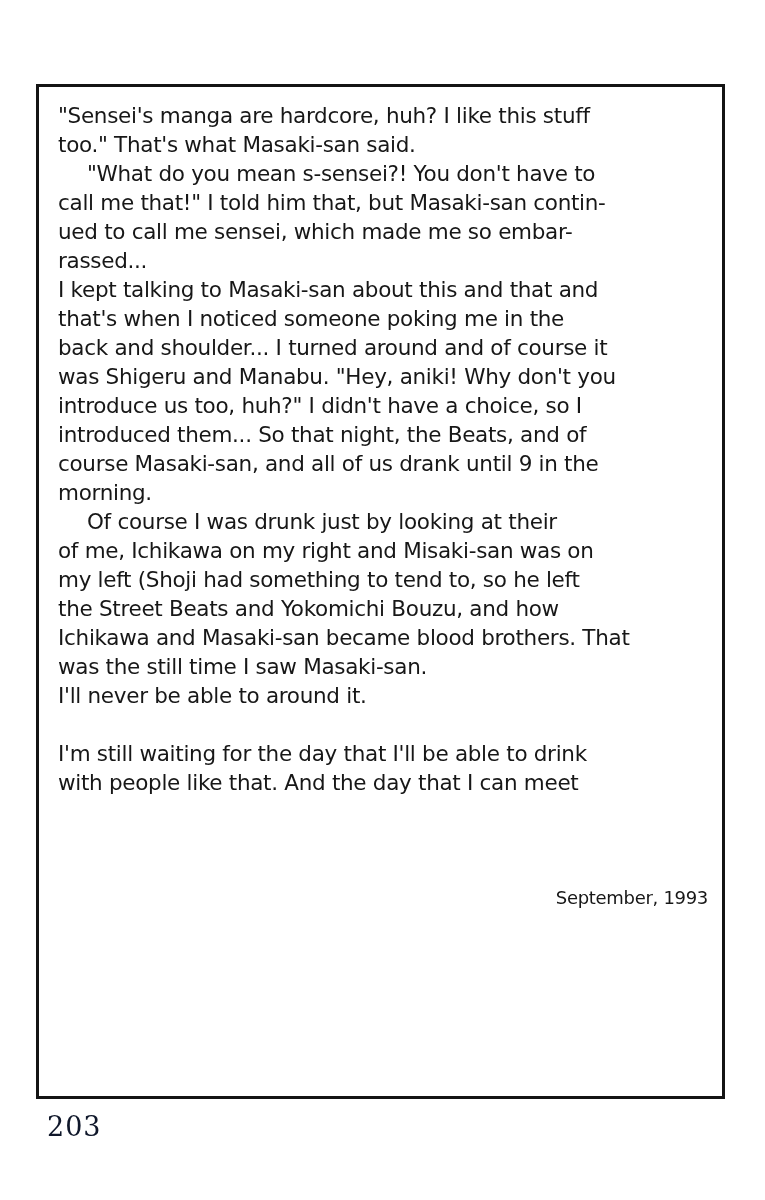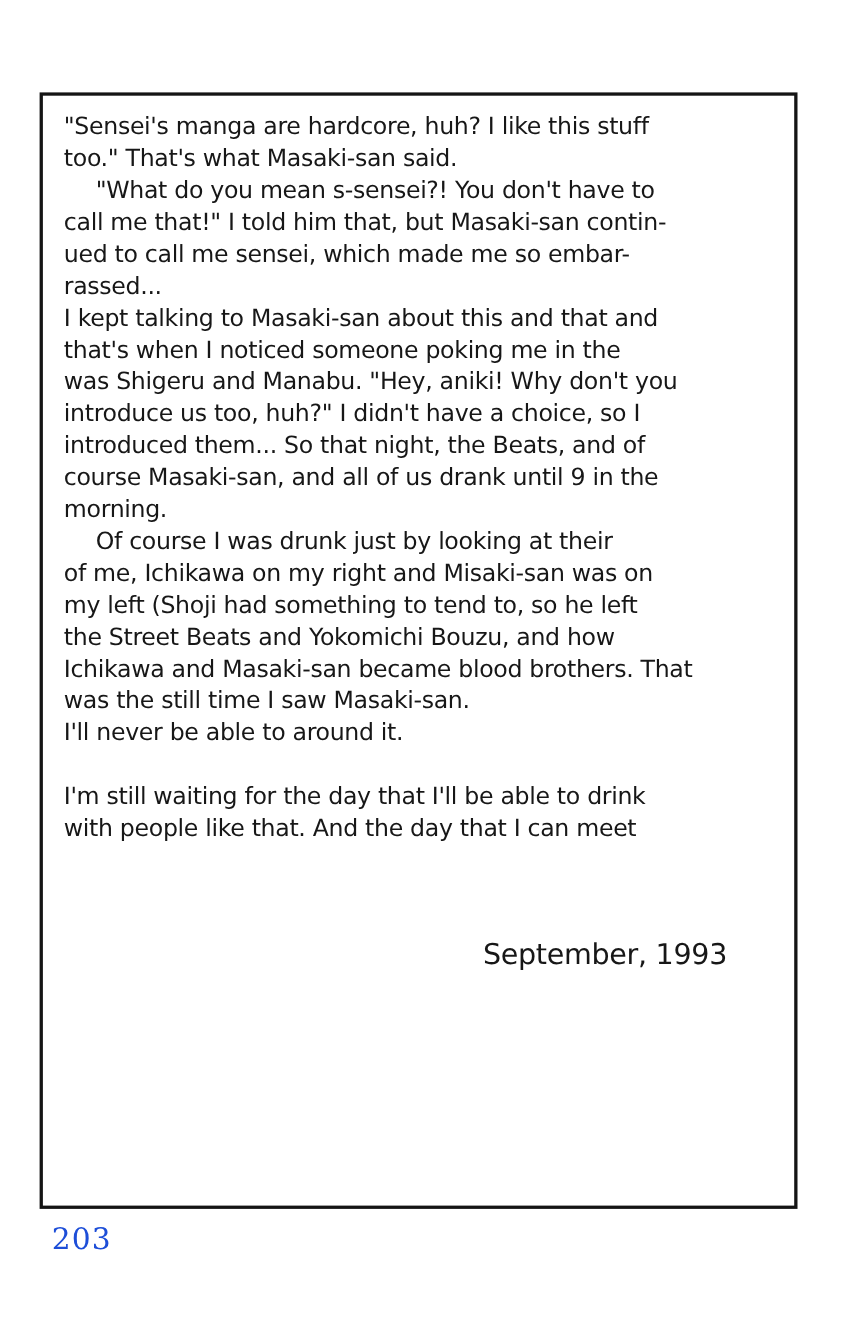--- a/index.html
+++ b/index.html
@@ -36,50 +36,52 @@
   .line.indent {
     padding-left: 29px;
   }
   .line.blank {
     height: 29px;
   }
   .gap-spacer {
     height: 86px;
   }
   .date-line {
-    font-size: 26px;
+    font-size: 18px;
     line-height: 29px;
     padding-left: 381px;
     white-space: pre;
     letter-spacing: -0.3px;
+    text-align: right;
   }
   .page-number {
     position: absolute;
     left: 47px;
     top: 1110px;
     font-family: "DejaVu Serif", serif;
     font-size: 27px;
     line-height: 34px;
-    color: #1d4ed8;
+    color: #0f172a;
     letter-spacing: 1px;
   }
 </style>
 </head>
 <body>
 
 <div class="scan-page">
   <div class="text-box">
     <div class="line">"Sensei's manga are hardcore, huh? I like this stuff</div>
     <div class="line">too." That's what Masaki-san said.</div>
     <div class="line indent">"What do you mean s-sensei?! You don't have to</div>
     <div class="line">call me that!" I told him that, but Masaki-san contin-</div>
     <div class="line">ued to call me sensei, which made me so embar-</div>
     <div class="line">rassed...</div>
     <div class="line">I kept talking to Masaki-san about this and that and</div>
     <div class="line">that's when I noticed someone poking me in the</div>
+    <div class="line">back and shoulder... I turned around and of course it</div>
     <div class="line">was Shigeru and Manabu. "Hey, aniki! Why don't you</div>
     <div class="line">introduce us too, huh?" I didn't have a choice, so I</div>
     <div class="line">introduced them... So that night, the Beats, and of</div>
     <div class="line">course Masaki-san, and all of us drank until 9 in the</div>
     <div class="line">morning.</div>
     <div class="line indent">Of course I was drunk just by looking at their</div>
     <div class="line">of me, Ichikawa on my right and Misaki-san was on</div>
     <div class="line">my left (Shoji had something to tend to, so he left</div>
     <div class="line">the Street Beats and Yokomichi Bouzu, and how</div>
     <div class="line">Ichikawa and Masaki-san became blood brothers. That</div>

